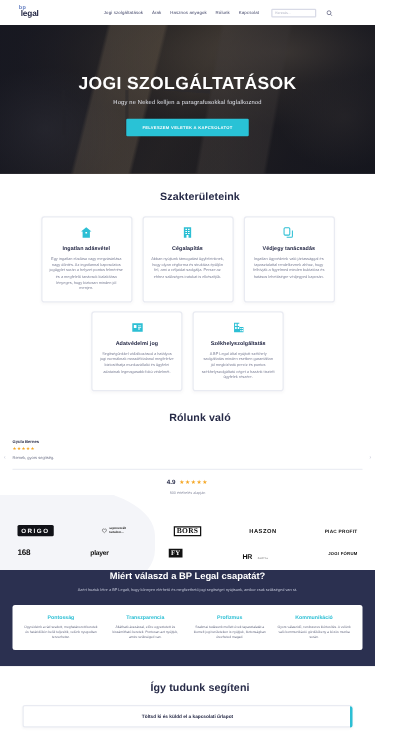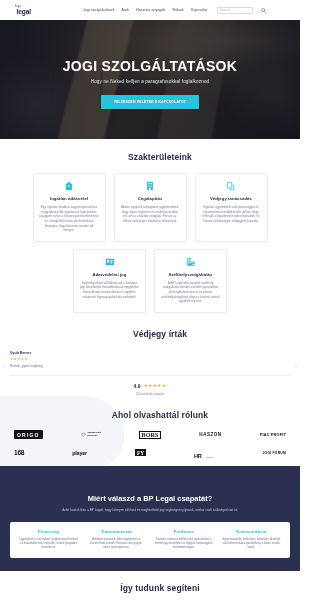--- a/index.html
+++ b/index.html
@@ -165,21 +165,21 @@
   .lg-fy {
     background:#111; color:#fff; font-size:5.4px; font-weight:bold;
     font-family:"Liberation Serif", serif; padding:.5px 2px;
   }
   .lg-hr { text-align:center; }
   .lg-hr-m { font-size:5.6px; font-weight:bold; color:#111; letter-spacing:-.2px; line-height:1; }
   .lg-hr-s { font-size:1.8px; color:#555; letter-spacing:.2px; }
   .lg-jog { font-size:3.4px; font-weight:bold; color:#111; letter-spacing:.2px; }
 
   
-  .why { background:#2b3050; padding:28px 10px 13px; }
+  .why { background:#2b3050; padding:0 10px 13px; }
   .why-title {
     text-align:center; font-size:7.5px; font-weight:bold; color:#ffffff;
   }
   .why-sub {
     text-align:center; font-size:3.1px; color:#c3c7d8; margin-top:5px; line-height:1.5;
   }
   .why-card {
     background:#ffffff; border-radius:2px; margin-top:9px;
     display:flex; padding:7px 5px 8px;
   }
@@ -288,40 +288,39 @@
             <path d="M3 3h10v8h8v10H3V3zm2 2v4h3V5H5zm5 0v4h3V5h-3zm-5 6v4h3v-4H5zm5 0v4h3v-4h-3zm5 2v2h2v-2h-2zm3 0v2h2v-2h-2zm-3 4v2h2v-2h-2zm3 0v2h2v-2h-2z"></path>
           </svg>
       </span>
       <div class="card-title">Székhelyszolgáltatás</div>
       <div class="card-text">A BP Legal által nyújtott székhely szolgáltatás minden esetben garantáltan jól megbízható precíz és pontos székhelyszolgáltató céget a hazánk tisztelt ügyfelek részére.</div>
     </div>
   </div>
 </section>
 
 <section class="testi">
-  <h2 class="sect-title">Védjegy írták</h2>
+  <h2 class="sect-title">Rólunk való</h2>
   <div class="testi-body">
     <span class="t-arrow left">‹</span>
     <span class="t-arrow right">›</span>
     <div class="t-name">Gyula Bernes</div>
     <div class="t-stars">★★★★★</div>
     <div class="t-text">Remek, gyors segítség.</div>
   </div>
   <div class="t-divider"></div>
   <div class="rating-row">
     <span class="rating-num">4.9</span>
     <span class="rating-stars">★★★★★</span>
   </div>
   <div class="rating-sub">500 értékelés alapján</div>
 </section>
 
 <section class="press">
   <div class="press-blob"></div>
   <div class="press-inner">
-    <h2 class="sect-title">Ahol olvashattál rólunk</h2>
     <div class="logo-grid">
       <div class="logo-line">
         <span class="lg">
             <span class="lg-origo">ORIGO</span>
           </span>
         <span class="lg lg-szponz">
           <span class="lg-szponz-ic">
             <svg viewBox="0 0 24 24" fill="none" stroke="currentColor" stroke-width="2.4">
                 <path d="M12 20s-8-5-8-10a4.5 4.5 0 0 1 8-2.8A4.5 4.5 0 0 1 20 10c0 5-8 10-8 10z"></path>
               </svg>

